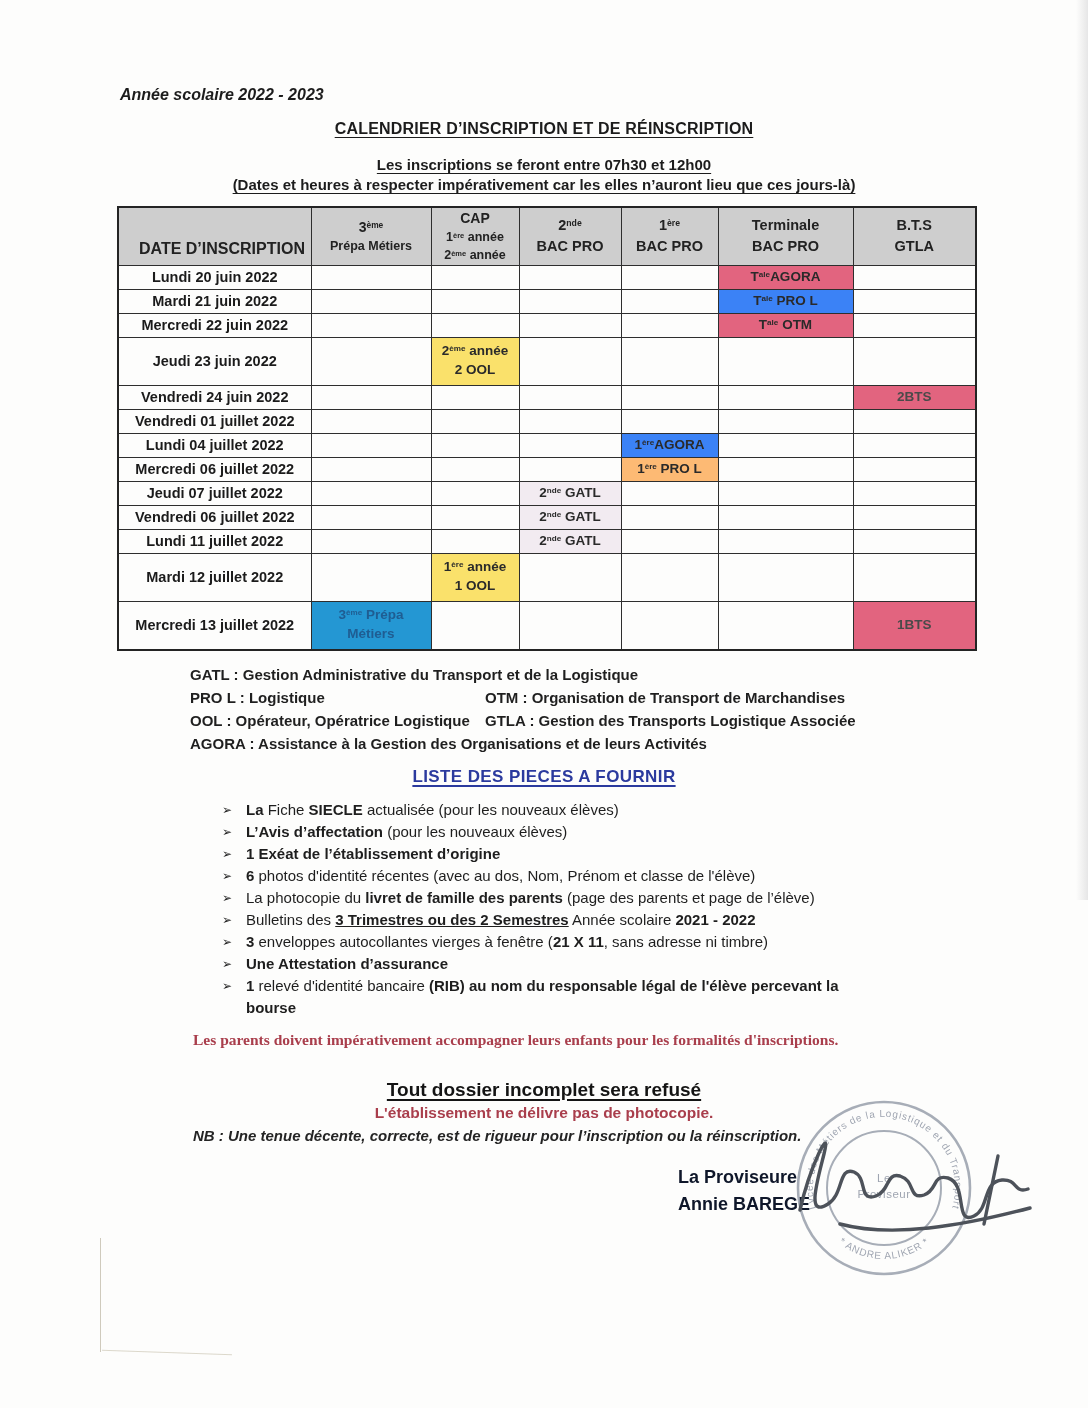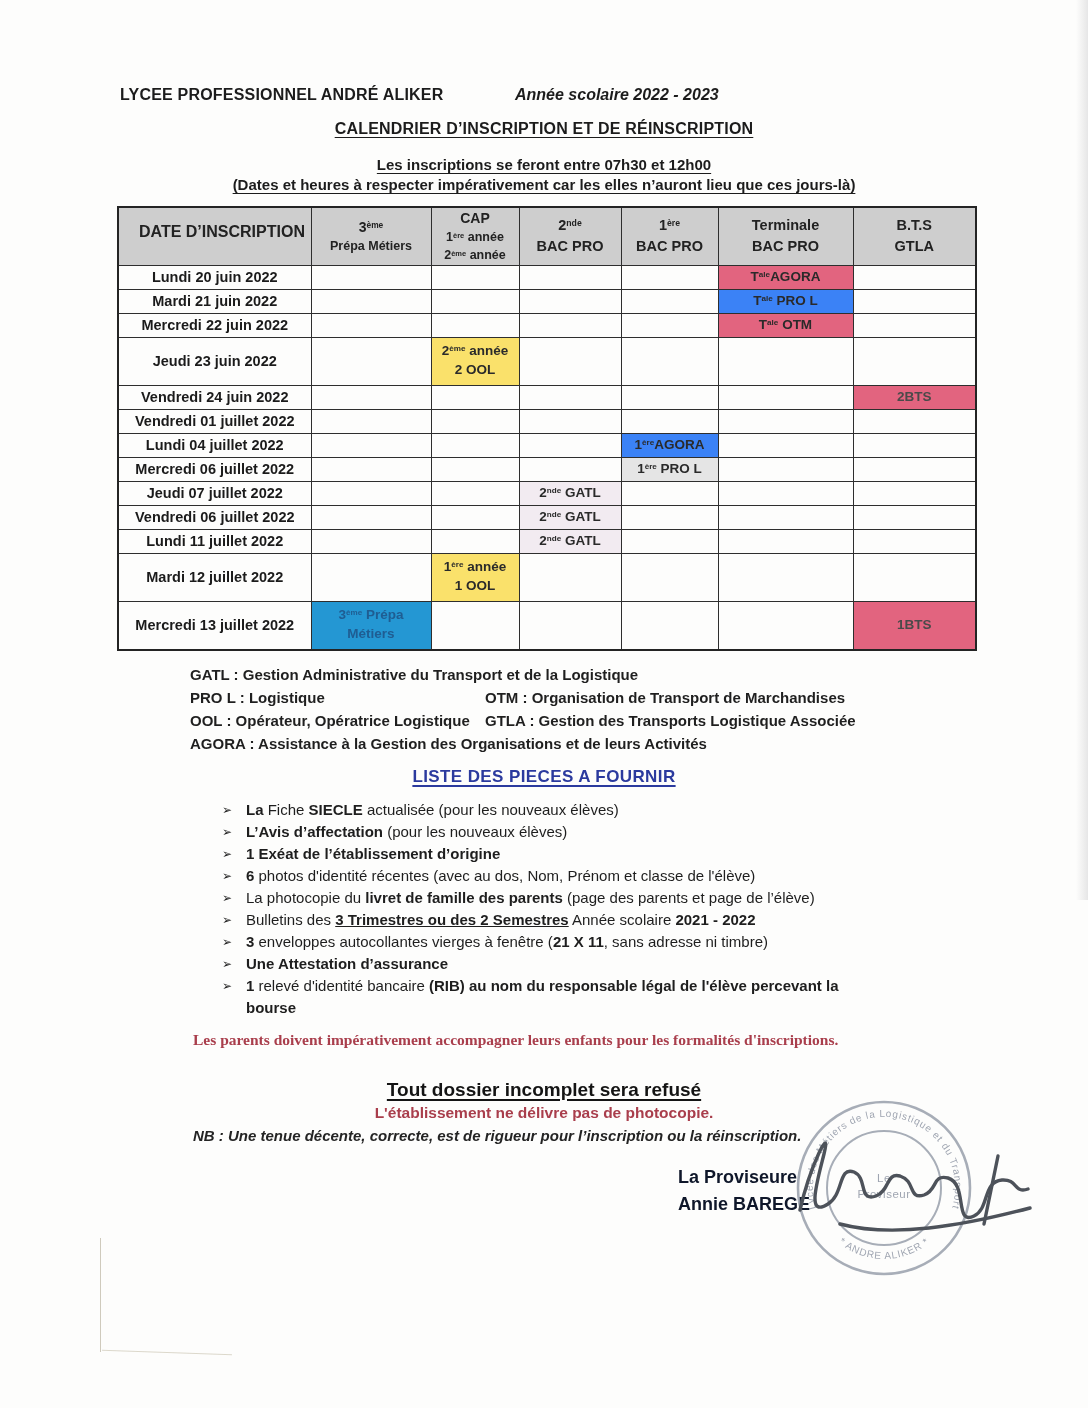--- a/index.html
+++ b/index.html
@@ -15,21 +15,21 @@
     text-decoration:underline;text-underline-offset:3px;letter-spacing:.2px;}
   .doc-sub1{text-align:center;margin-top:18px;font-weight:700;font-size:15px;
     text-decoration:underline;text-underline-offset:3px;}
   .doc-sub2{text-align:center;margin-top:3px;font-weight:700;font-size:15px;
     text-decoration:underline;text-underline-offset:3px;}
   
   .cal{border-collapse:collapse;table-layout:fixed;margin:13px 0 0 117px;border:2px solid #242424;}
   .cal th,.cal td{border:1px solid #2e2e2e;padding:0;overflow:hidden;}
   .cal thead th{background:var(--header-gray);font-weight:700;font-size:14.5px;color:#222;
     text-align:center;vertical-align:middle;line-height:1.45;}
-  .cal th.col-date{text-align:left;vertical-align:top;padding:12px 0 0 20px;font-size:16px;}
+  .cal th.col-date{text-align:left;vertical-align:top;padding:29px 0 0 20px;font-size:16px;}
   .cal th.stacked .hline:first-child{font-size:14px;}
   .cal th.stacked .hline:not(:first-child){font-size:12.5px;}
   .cal tbody td{height:23px;font-size:13.5px;font-weight:600;text-align:center;
     vertical-align:middle;color:#2a2a2a;line-height:1.4;}
   .cal td.date-cell{font-weight:700;font-size:14.5px;color:#1b1b1b;}
   .cal tr.tall td{height:47px;}
   .sup{font-size:.6em;position:relative;top:-.5em;}
   .b{font-weight:700}.u{text-decoration:underline;}
   
   .legend{margin:12px 0 0 190px;font-size:15px;font-weight:700;color:#1f1f1f;}
@@ -66,21 +66,20 @@
   .edge-left{position:absolute;left:100px;top:1238px;width:1px;height:114px;background:rgba(150,140,110,.45);}
   .edge-bottom{position:absolute;left:102px;top:1352px;width:130px;height:1px;
     background:rgba(170,160,130,.4);transform:rotate(2deg);}
 </style>
 </head>
 <body>
 
 <div class="page">
 
   <div class="doc-header">
-    <span class="school">LYCEE PROFESSIONNEL ANDRÉ ALIKER</span>
     <span class="year">Année scolaire 2022 - 2023</span>
   </div>
 
   <div class="doc-title">CALENDRIER D’INSCRIPTION ET DE RÉINSCRIPTION</div>
   <div class="doc-sub1">Les inscriptions se feront entre 07h30 et 12h00</div>
   <div class="doc-sub2">(Dates et heures à respecter impérativement car les elles n’auront lieu que ces jours-là)</div>
 
   <table class="cal">
     <colgroup>
       <col style="width:193px">
@@ -198,21 +197,21 @@
             <div><span>1</span><span class="sup">ère</span><span>AGORA</span></div>
           </td>
           <td></td>
           <td></td>
         </tr>
         <tr>
           <td class="date-cell">Mercredi 06 juillet 2022</td>
           <td></td>
           <td></td>
           <td></td>
-          <td class="filled" style="background: #e5e5e5;">
+          <td class="filled" style="background: #fdba74;">
             <div><span>1</span><span class="sup">ère</span><span> PRO L</span></div>
           </td>
           <td></td>
           <td></td>
         </tr>
         <tr>
           <td class="date-cell">Jeudi 07 juillet 2022</td>
           <td></td>
           <td></td>
           <td class="filled" style="background: rgb(242, 235, 241);">

